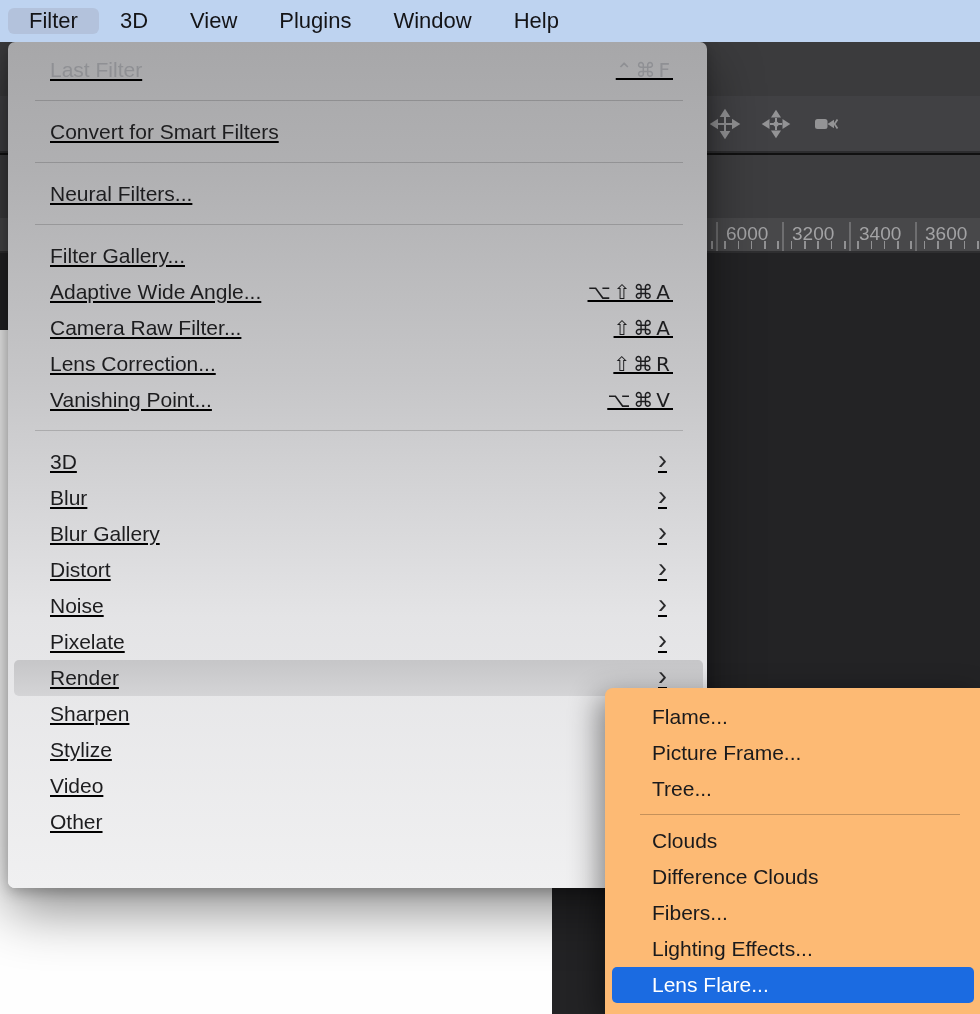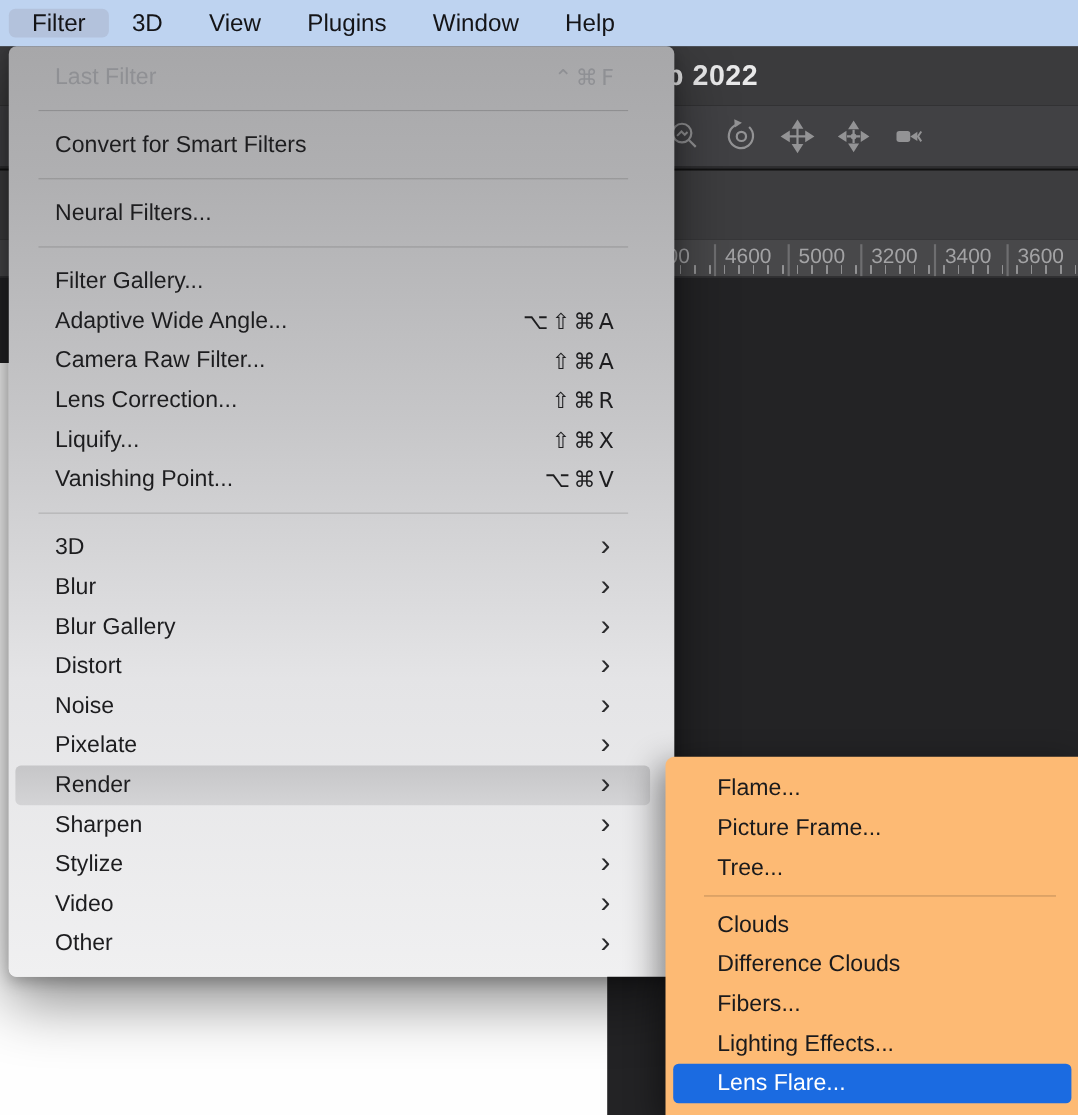--- a/index.html
+++ b/index.html
@@ -26,25 +26,25 @@
   .canvas-white { position:absolute; left:0; top:330px; width:552px; height:684px; background:#fefefe; }
 
   
   .menubar { position:absolute; left:0; top:0; width:980px; height:42px; background:#bed3f0;
     display:flex; align-items:center; padding-left:8px; z-index:30; }
   .mb-item { display:flex; align-items:center; padding:0 21px; margin:2px 0; border-radius:6px;
     font-size:22px; color:#141417; cursor:default; }
   .mb-item.selected { background:#b3c2dc; }
 
   
-  .dropdown { position:absolute; left:8px; top:42px; width:605px; height:846px; z-index:10;
+  .dropdown { position:absolute; left:8px; top:42px; width:699px; height:846px; z-index:10;
     border-radius:7px; border-top-left-radius:7px;
     background:linear-gradient(180deg,#a7a7a9 0%,#b0b0b2 15%,#c6c6c8 40%,#e4e4e6 68%,#f0f0f1 100%);
     box-shadow:0 22px 55px rgba(0,0,0,.45), 0 4px 14px rgba(0,0,0,.25);
-    padding:10px 22px 12px 6px; overflow:hidden; }
+    padding:10px 4px 12px 6px; overflow:hidden;text-decoration:underline; }
   .mi { position:relative; height:36px; display:flex; align-items:center;
     padding-left:36px; padding-right:12px; border-radius:5px; font-size:21px; color:#1d1d1f; }
   .mi .lbl { flex:0 0 auto; }
   .mi .spacer { flex:1 1 auto; }
   .mi .shortcut { font-family:"DejaVu Sans","Liberation Sans",sans-serif; font-size:20px;
     letter-spacing:3px; color:#1d1d1f; padding-right:18px; }
   .mi .chev { font-size:27px; line-height:1; color:#2a2a2c; padding-right:24px; transform:translateY(-2px); }
   .mi.disabled, .mi.disabled .shortcut { color:#8f9094; }
   .mi.hovered { background:linear-gradient(180deg,#c6c6c8,#d4d4d6); }
   .msep { height:1px; background:rgba(0,0,0,.16); margin:12px 20px 13px 21px; }
@@ -122,21 +122,21 @@
   <div class="optionsbar"></div>
   <div class="ruler" id="ruler">
     <div class="minors"></div>
   <div class="major" style="left: 649px;"></div>
       <div class="major" style="left: 716px;"></div>
       <div class="major" style="left: 782px;"></div>
       <div class="major" style="left: 849px;"></div>
       <div class="major" style="left: 915px;"></div>
       <div class="rlabel" style="left: 606px;">00</div>
       <div class="rlabel" style="left: 659px;">4600</div>
-      <div class="rlabel" style="left: 726px;">5000</div>
+      <div class="rlabel" style="left: 726px;">6000</div>
       <div class="rlabel" style="left: 792px;">3200</div>
       <div class="rlabel" style="left: 859px;">3400</div>
       <div class="rlabel" style="left: 925px;">3600</div>
     </div>
   <div class="canvas-dark"></div>
   <div class="canvas-white"></div>
 
   <div class="menubar" id="menubar">
       <div class="mb-item selected">
         <span>Filter</span>
@@ -188,25 +188,20 @@
         <span class="lbl">Camera Raw Filter...</span>
         <span class="spacer"></span>
         <span class="shortcut">⇧⌘A</span>
       </div>
       <div class="mi">
         <span class="lbl">Lens Correction...</span>
         <span class="spacer"></span>
         <span class="shortcut">⇧⌘R</span>
       </div>
       <div class="mi">
-        <span class="lbl">Liquify...</span>
-        <span class="spacer"></span>
-        <span class="shortcut">⇧⌘X</span>
-      </div>
-      <div class="mi">
         <span class="lbl">Vanishing Point...</span>
         <span class="spacer"></span>
         <span class="shortcut">⌥⌘V</span>
       </div>
       <div class="msep"></div>
       <div class="mi">
         <span class="lbl">3D</span>
         <span class="spacer"></span>
         <span class="chev">›</span>
       </div>

